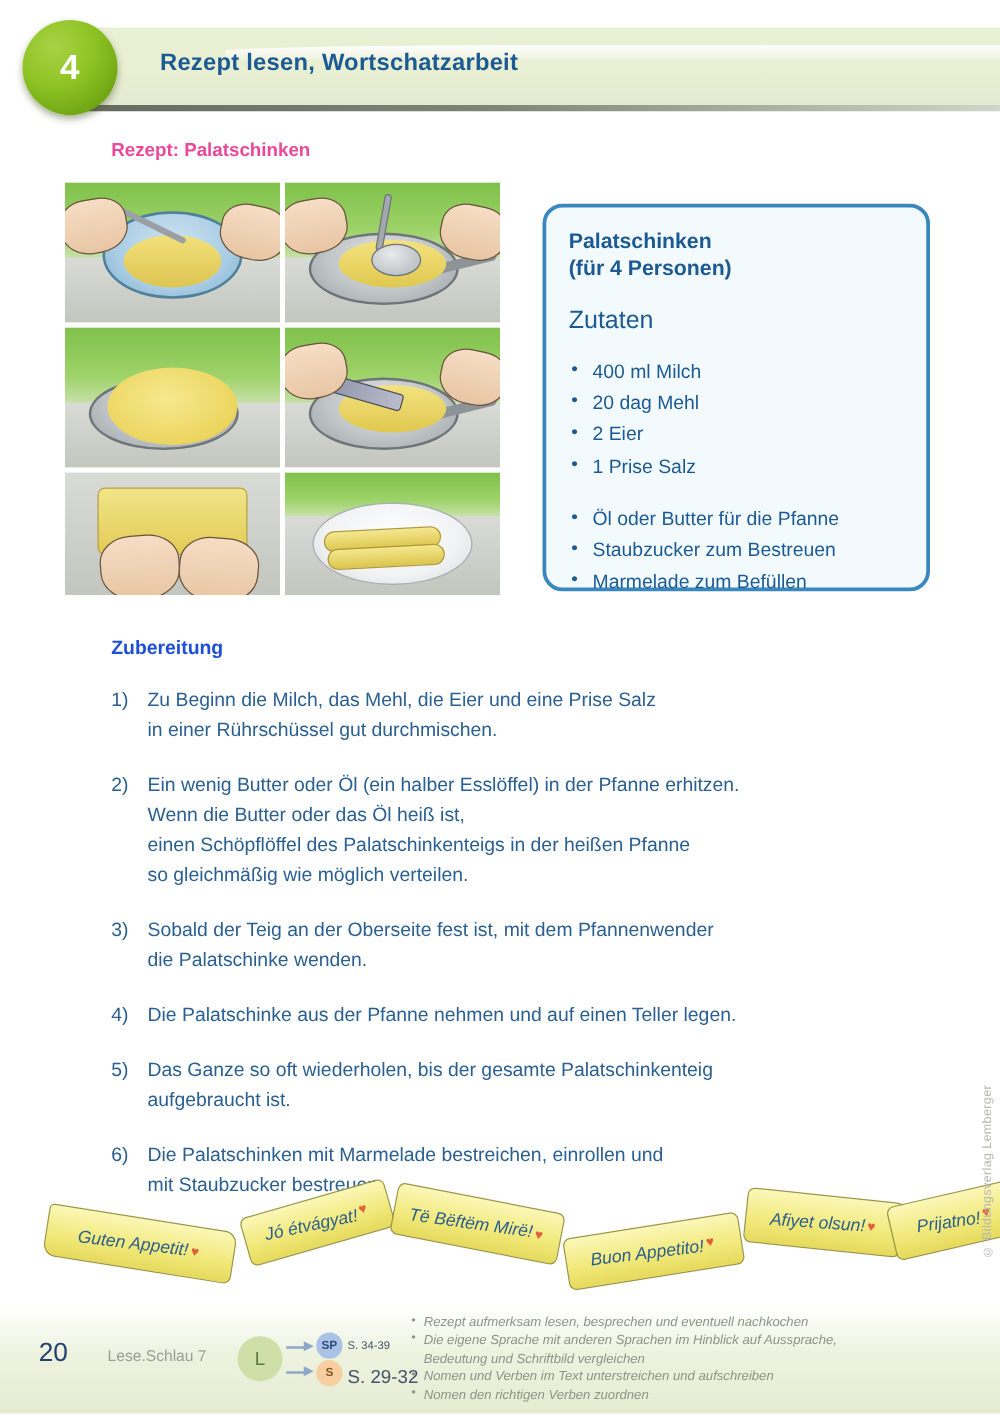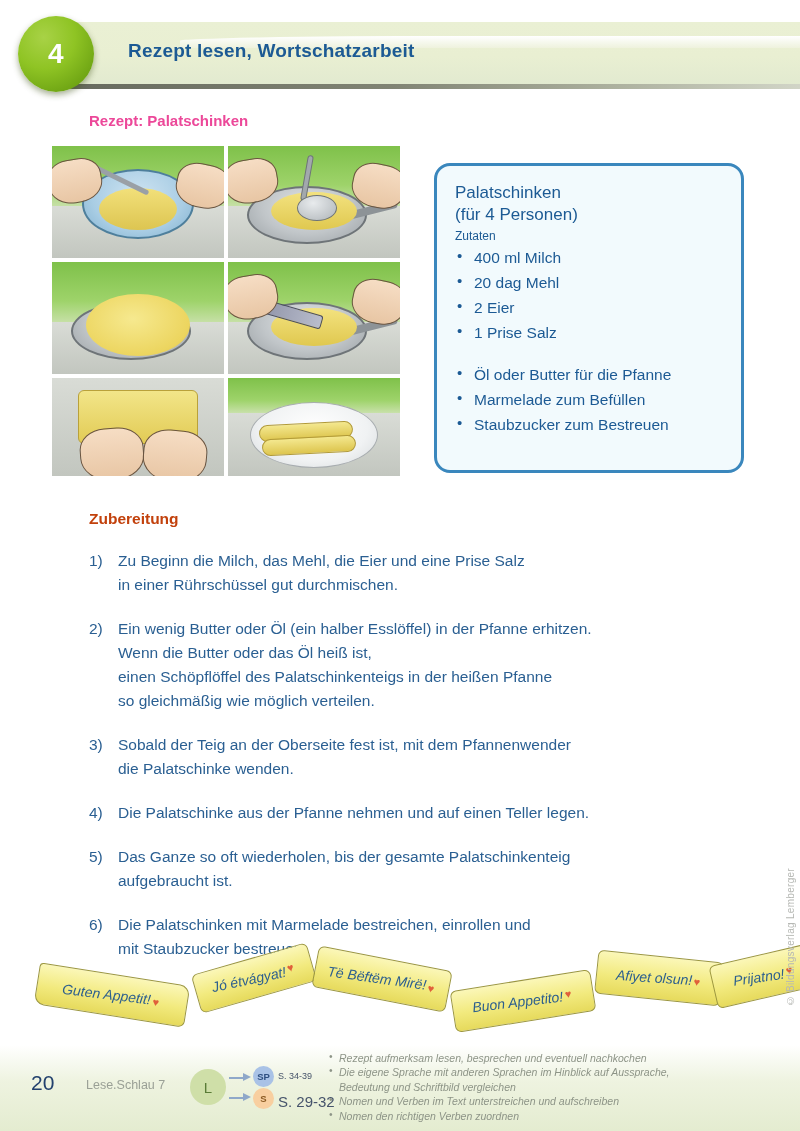--- a/index.html
+++ b/index.html
@@ -142,36 +142,36 @@
   
   .ingredients-card {
     position: absolute; top: 163px; left: 434px;
     width: 310px; height: 310px;
     background: #f2fafd;
     border: 3px solid #3a87bd;
     border-radius: 16px;
     padding: 16px 18px;
     color: #1c5a94;
   }
-  .ing-title { font-size: 17px; font-weight: normal; line-height: 1.32; }
-  .ing-sub { font-size: 12px; font-weight: normal; line-height: 1.32; margin-top: 2px; }
-  .ing-list { list-style: none; }
+  .ing-title { font-size: 17px; font-weight: bold; line-height: 1.32; }
+  .ing-sub { font-size: 20px; font-weight: normal; line-height: 1.32; margin-top: 16px; }
+  .ing-list { list-style: none; margin-top: 16px; }
   .ing-list li {
     font-size: 15.5px; line-height: 1.62; position: relative; padding-left: 19px;
   }
   .ing-list li::before {
     content: "\2022"; position: absolute; left: 2px; top: -1px; font-size: 15px;
   }
   .ing-list li.spacer { height: 17px; padding: 0; }
   .ing-list li.spacer::before { content: ""; }
 
   
   .prep-heading {
     position: absolute; top: 510px; left: 89px;
-    color: #c2410c; font-size: 15.5px; font-weight: bold;
+    color: #1d4ed8; font-size: 15.5px; font-weight: bold;
   }
   .steps { position: absolute; top: 549px; left: 89px; width: 640px; }
   .step { display: flex; margin-bottom: 20px; color: #2a5f92; }
   .step-num {
     width: 29px; flex: 0 0 29px; font-size: 15.5px; line-height: 1.55;
   }
   .step-text { font-size: 15.5px; line-height: 1.55; }
 
   
   .ribbons { position: absolute; top: 950px; left: 18px; width: 764px; height: 100px; }
@@ -341,22 +341,22 @@
   <div class="ing-title">Palatschinken</div>
   <div class="ing-title">(für 4 Personen)</div>
   <div class="ing-sub">Zutaten</div>
   <ul class="ing-list">
     <li>400 ml Milch</li>
     <li>20 dag Mehl</li>
     <li>2 Eier</li>
     <li>1 Prise Salz</li>
     <li class="spacer"></li>
     <li>Öl oder Butter für die Pfanne</li>
+    <li>Staubzucker zum Bestreuen</li>
     <li>Marmelade zum Befüllen</li>
-    <li>Staubzucker zum Bestreuen</li>
   </ul>
 </div>
 
 <div class="prep-heading">Zubereitung</div>
 
 <div class="steps">
   <div class="step">
     <div class="step-num">1)</div>
     <div class="step-text">Zu Beginn die Milch, das Mehl, die Eier und eine Prise Salz<br>in einer Rührschüssel gut durchmischen.</div>
   </div>

